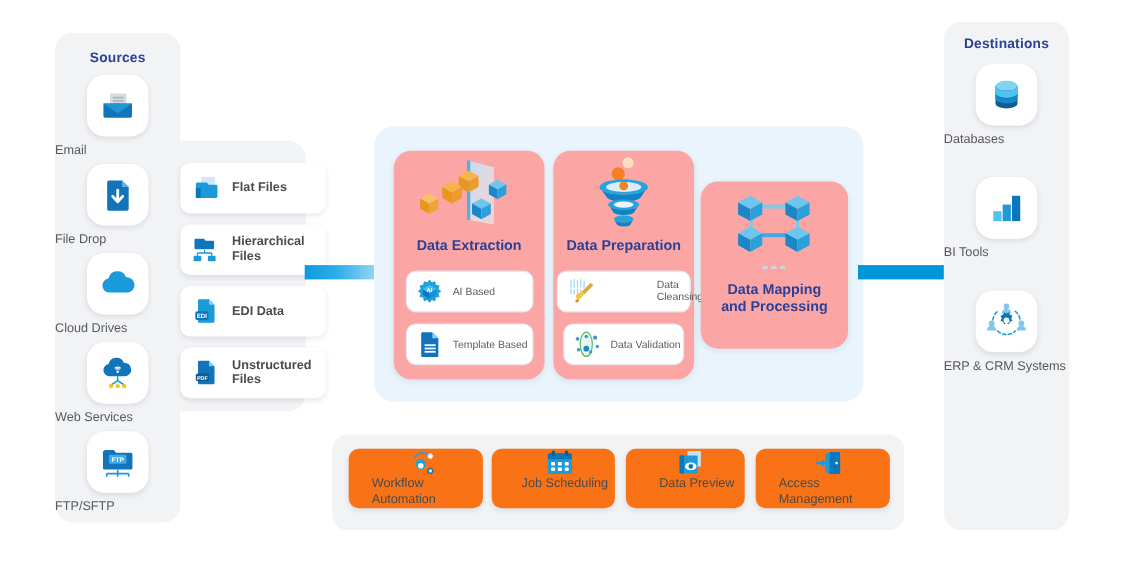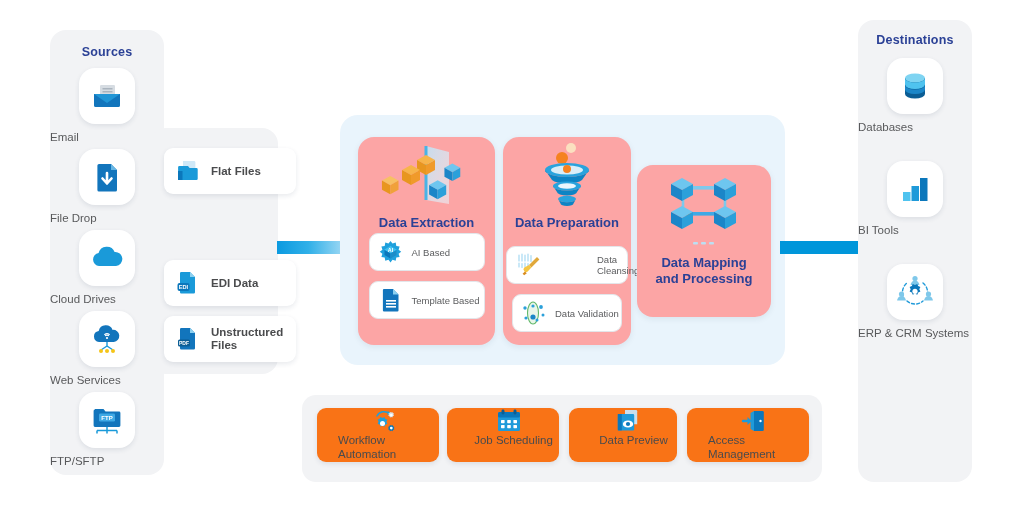--- a/index.html
+++ b/index.html
@@ -161,20 +161,31 @@
       <span class="fi">
         <svg width="26" height="26" viewBox="0 0 26 26">
           <path d="M8 3 h11 a1.4 1.4 0 0 1 1.4 1.4 v9 h-12.4 z" fill="#cfe8f7"></path>
           <path d="M3 8 h10 l1.6 2 h6.8 a1.3 1.3 0 0 1 1.3 1.3 v9.4 a1.3 1.3 0 0 1 -1.3 1.3 h-17 a1.3 1.3 0 0 1 -1.3 -1.3 v-11.4 a1.3 1.3 0 0 1 1.3 -1.3z" fill="#1a9ad9"></path>
           <rect x="3" y="13" width="4.5" height="9" fill="#0b77bb"></rect>
         </svg>
       </span>
       <span class="ft">Flat Files</span>
     </div>
 
+    <div class="filecard" style="top:76px;">
+      <span class="fi">
+        <svg width="26" height="26" viewBox="0 0 26 26">
+          <path d="M3 3 h7.5 l1.4 1.9 h6.5 a1.2 1.2 0 0 1 1.2 1.2 v5.4 a1.2 1.2 0 0 1 -1.2 1.2 h-15.4 a1.2 1.2 0 0 1 -1.2 -1.2 v-7.3 a1.2 1.2 0 0 1 1.2 -1.2z" fill="#1275bc"></path>
+          <path d="M11 13 v3 M4.5 16 h13 M4.5 16 v2.5 M17.5 16 v2.5" stroke="#1a9ad9" stroke-width="1.2" fill="none"></path>
+          <rect x="1" y="18.5" width="7" height="5" rx="1" fill="#1a9ad9"></rect>
+          <rect x="14" y="18.5" width="7" height="5" rx="1" fill="#1a9ad9"></rect>
+        </svg>
+      </span>
+      <span class="ft">Hierarchical Files</span>
+    </div>
 
     <div class="filecard" style="top:132px;">
       <span class="fi">
         <svg width="26" height="26" viewBox="0 0 26 26">
           <path d="M6 2 h9 l5 5 v15.2 a1.2 1.2 0 0 1 -1.2 1.2 h-12.6 a1.2 1.2 0 0 1 -1.2 -1.2 v-19 a1.2 1.2 0 0 1 1.2 -1.2z" fill="#1a9ad9"></path>
           <path d="M15 2 l5 5 h-5z" fill="#8bd0f0"></path>
           <rect x="2.5" y="13" width="12" height="8" rx="2" fill="#0b77bb"></rect>
           <text x="8.5" y="19" font-family="Liberation Sans, sans-serif" font-size="5.6" font-weight="bold" fill="#fff" text-anchor="middle">EDI</text>
         </svg>
       </span>
@@ -233,21 +244,21 @@
           </g>
           <g transform="translate(32,10) scale(.88)">
             <path d="M38 18 l9 -5 l9 5 l-9 5 z" fill="#6ec6ef"></path>
             <path d="M38 18 v10 l9 5 v-10 z" fill="#1b86c8"></path>
             <path d="M56 18 v10 l-9 5 v-10 z" fill="#2ba0da"></path>
           </g>
         </svg>
       </div>
       <div class="proc-title">Data Extraction</div>
 
-      <div class="subchip" style="margin-top:2px;width:116px;height:38px;">
+      <div class="subchip" style="margin-top:15px;width:116px;height:38px;">
         <span class="ci">
           <svg width="27" height="27" viewBox="0 0 27 27">
             <path d="M13.5 2 l2 2.6 l3.2 -1 l.6 3.3 l3.3 .6 l-1 3.2 l2.6 2 l-2.6 2 l1 3.2 l-3.3 .6 l-.6 3.3 l-3.2 -1 l-2 2.6 l-2 -2.6 l-3.2 1 l-.6 -3.3 l-3.3 -.6 l1 -3.2 l-2.6 -2 l2.6 -2 l-1 -3.2 l3.3 -.6 l.6 -3.3 l3.2 1 z" fill="#1fa0dc"></path>
             <path d="M13.5 7 l6 3.5 v.6 l-6 3.5 l-6 -3.5 v-.6z" fill="#3fc0f0"></path>
             <path d="M7.5 11 v5 l6 3.5 v-5z" fill="#0b77bb"></path>
             <path d="M19.5 11 v5 l-6 3.5 v-5z" fill="#1b8dc9"></path>
             <text x="13.5" y="13" font-family="Liberation Sans, sans-serif" font-size="5.4" font-weight="bold" fill="#fff" text-anchor="middle">AI</text>
           </svg>
         </span>
         <span class="ct">AI Based</span>

